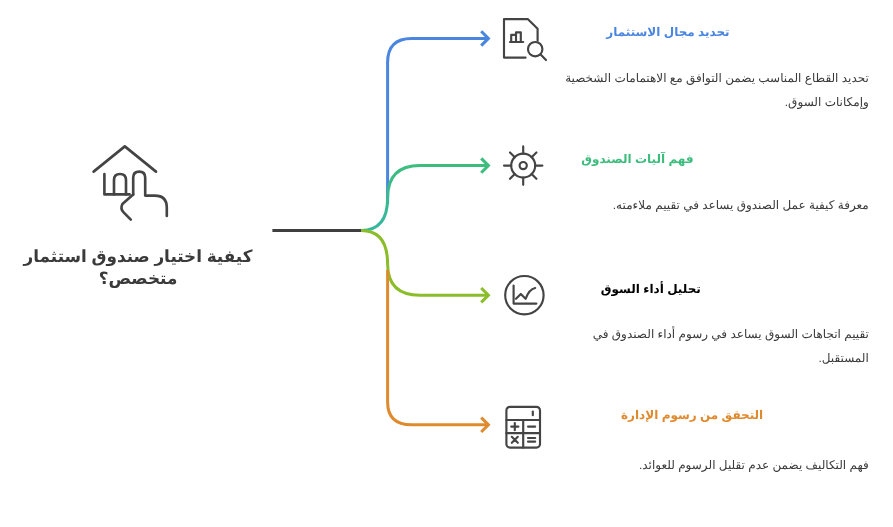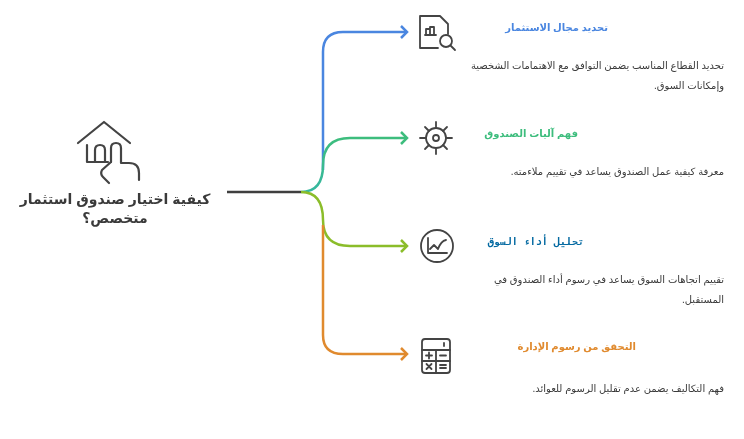--- a/index.html
+++ b/index.html
@@ -1,21 +1,21 @@
 <!DOCTYPE html>
 <html><head>
 <meta charset="utf-8">
 <style>
   html, body { margin:0; padding:0; background:#ffffff; }
   body { width:744px; height:439px; position:relative; overflow:hidden;
          font-family:"Liberation Sans","DejaVu Sans",sans-serif; }
   svg.lines { position:absolute; left:0; top:0; width:744px; height:439px; }
   .center { position:absolute; left:10px; top:108px; width:210px; text-align:center; }
   .center .ico { width:84px; height:80px; margin:0 auto; display:block; }
-  .center-title { direction:rtl; font-weight:bold; font-size:14px; color:#3a3a3a; line-height:19px; margin-top:2px; }
+  .center-title { direction:rtl; font-weight:bold; font-size:14px; color:#3a3a3a; line-height:19px; margin-top:16px; }
   .branch { position:absolute; }
   .branch .icon { position:absolute; left:0; top:0; width:42px; height:42px; }
   .branch .title { position:absolute; right:0; direction:rtl; font-weight:bold; font-size:10px; white-space:nowrap; }
   .branch .desc { position:absolute; right:0; direction:rtl; font-size:10px; color:#3a3a3a; line-height:20px; text-align:right; }
 </style>
 </head>
 <body>
 
 <svg class="lines" viewBox="0 0 744 439">
   <defs>
@@ -80,21 +80,21 @@
 </div>
 
 <div class="branch" style="left:416px; top:226px; width:308px; height:100px;">
   <svg class="icon" viewBox="0 0 42 42">
     <g fill="none" stroke="#444" stroke-width="1.8" stroke-linecap="round" stroke-linejoin="round">
       <circle cx="21" cy="20" r="16"></circle>
       <path d="M12 12 L12 27 L31 27"></path>
       <path d="M14 23 L18 19 L22 23 Q25 15 30 14"></path>
     </g>
   </svg>
-  <div class="title" style="top:10px; right:140px; color:#0369a1;font-family:Liberation Mono, monospace;">تحليل أداء السوق</div>
+  <div class="title" style="top:10px; right:140px; color:#000000;">تحليل أداء السوق</div>
   <div class="desc" style="top:44px; width:250px;">تقييم اتجاهات السوق يساعد في رسوم أداء الصندوق في المستقبل.</div>
 </div>
 
 <div class="branch" style="left:416px; top:335px; width:308px; height:100px;">
   <svg class="icon" viewBox="0 0 42 42">
     <g fill="none" stroke="#444" stroke-width="1.8" stroke-linecap="round" stroke-linejoin="round">
       <rect x="6" y="4" width="28" height="34" rx="3"></rect>
       <path d="M6 15 L34 15 M6 26 L34 26 M20 15 L20 38"></path>
       <path d="M28 8 L28 11"></path>
       <path d="M10 20.5 L16 20.5 M13 17.5 L13 23.5"></path>

